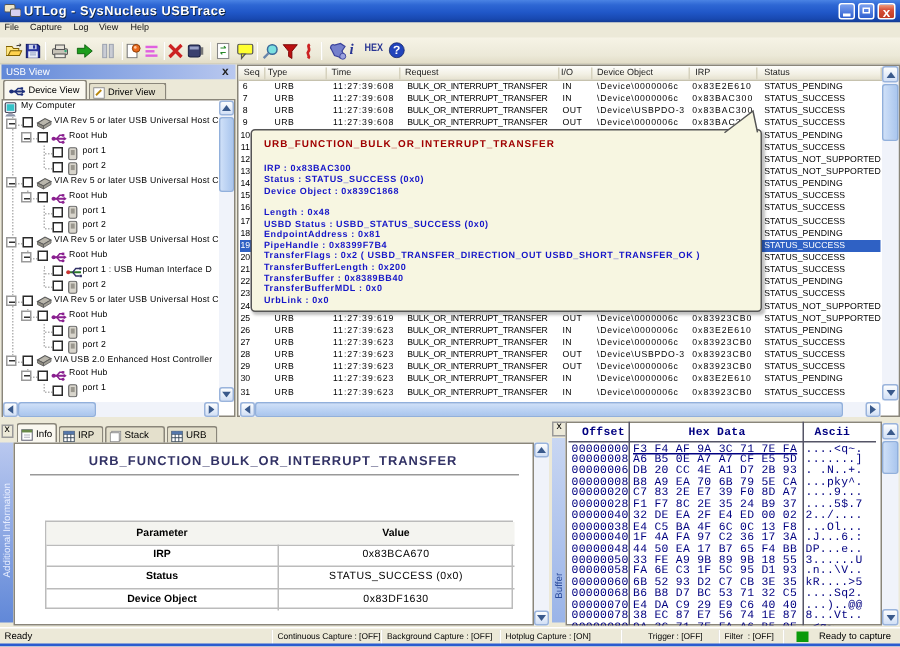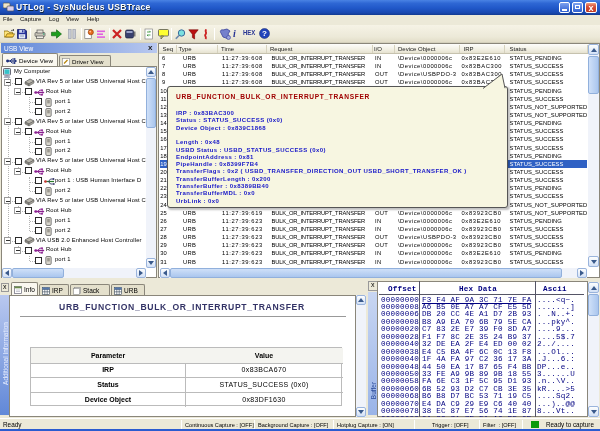--- a/index.html
+++ b/index.html
@@ -813,21 +813,21 @@
     <div class="abs txt" style="left:4px;top:89.00px;">00000050</div>
     <div class="abs txt" style="left:45px;top:89.00px;">33 FE A9 9B 89 9B 18 55</div>
     <div class="abs txt" style="left:160px;top:89.00px;">3......U</div>
     <div class="abs txt" style="left:4px;top:96.45px;">00000058</div>
     <div class="abs txt" style="left:45px;top:96.45px;">FA 6E C3 1F 5C 95 D1 93</div>
     <div class="abs txt" style="left:160px;top:96.45px;">.n..\V..</div>
     <div class="abs txt" style="left:4px;top:103.90px;">00000060</div>
     <div class="abs txt" style="left:45px;top:103.90px;">6B 52 93 D2 C7 CB 3E 35</div>
     <div class="abs txt" style="left:160px;top:103.90px;">kR....&gt;5</div>
     <div class="abs txt" style="left:4px;top:111.35px;">00000068</div>
-    <div class="abs txt" style="left:45px;top:111.35px;">B6 B8 D7 BC 53 71 19 C5</div>
+    <div class="abs txt" style="left:45px;top:111.35px;">B6 B8 D7 BC 53 71 32 C5</div>
     <div class="abs txt" style="left:160px;top:111.35px;">....Sq2.</div>
     <div class="abs txt" style="left:4px;top:118.80px;font-family:Liberation Mono, monospace;">00000070</div>
     <div class="abs txt" style="left:45px;top:118.80px;">E4 DA C9 29 E9 C6 40 40</div>
     <div class="abs txt" style="left:160px;top:118.80px;">...)..@@</div>
     <div class="abs txt" style="left:4px;top:126.25px;">00000078</div>
     <div class="abs txt" style="left:45px;top:126.25px;">38 EC 87 E7 56 74 1E 87</div>
     <div class="abs txt" style="left:160px;top:126.25px;">8...Vt..</div>
     <div class="abs txt" style="left:4px;top:133.70px;">00000080</div>
     <div class="abs txt" style="left:45px;top:133.70px;">9A 3C 71 7E FA A6 B5 0E</div>
     <div class="abs txt" style="left:160px;top:133.70px;">.&lt;q~....</div>

